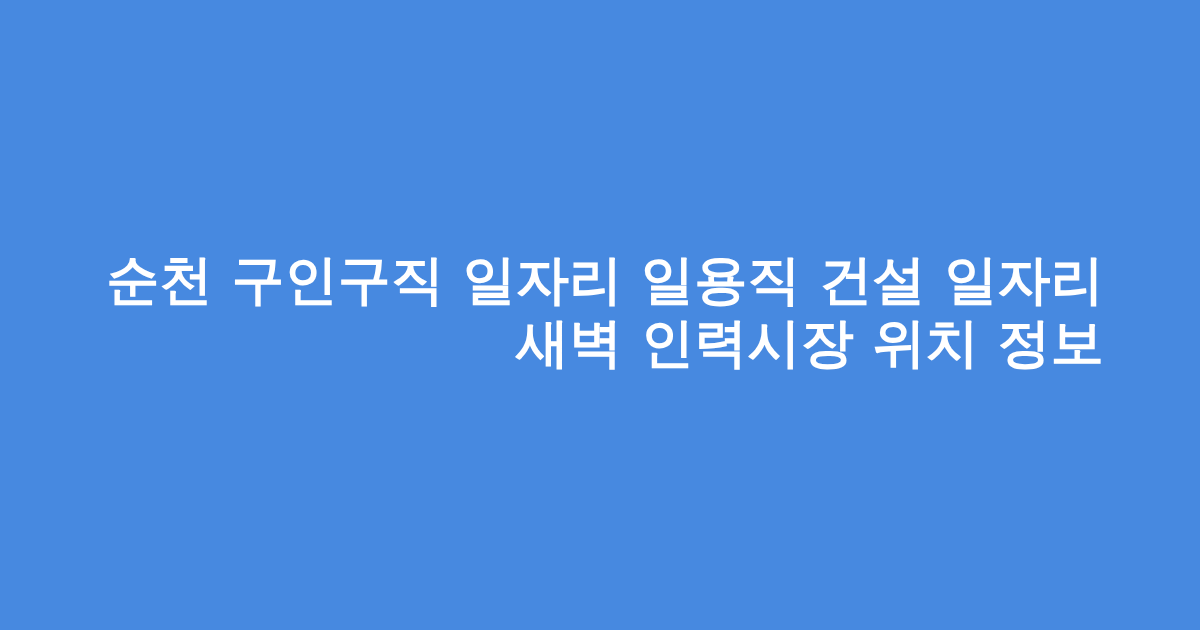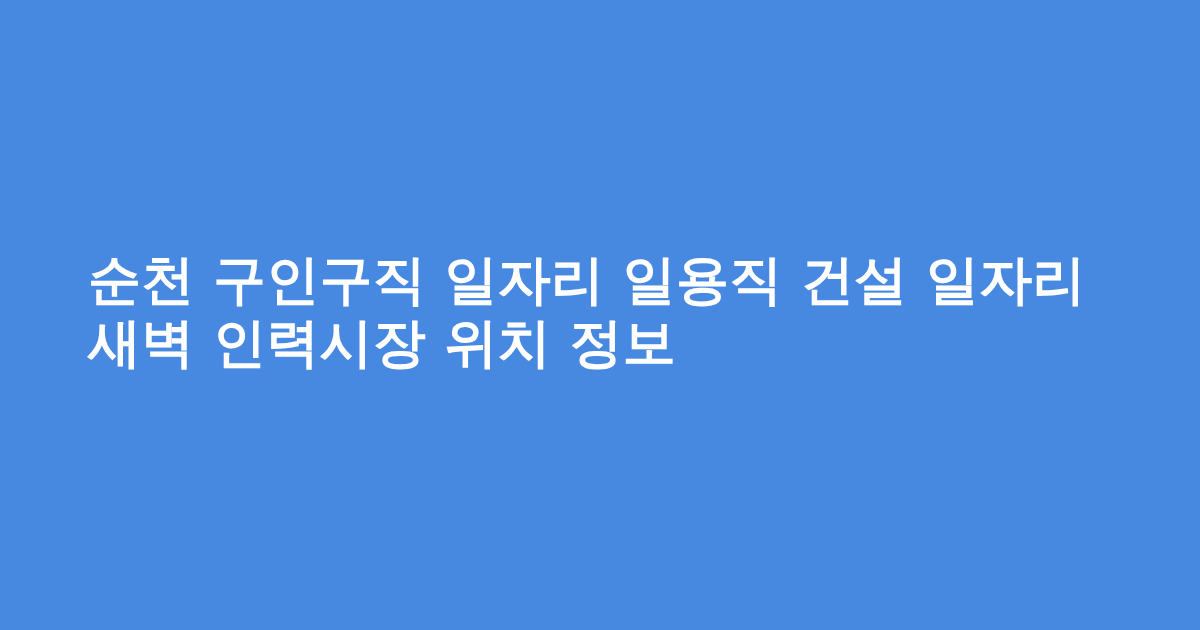--- a/index.html
+++ b/index.html
@@ -29,29 +29,29 @@
   }
 
   
   .headline-block {
     width: 1040px;
     margin-top: -8px;
     text-align: center;
   }
 
   .headline {
-    margin: 8px;
+    margin: 16px;
     padding: 0;
     color: #FFFFFF;
     font-family: "DejaVu Sans", "Liberation Sans", sans-serif;
     font-size: 53px;
     font-weight: 700;
     line-height: 63px;
     letter-spacing: 0.2px;
-    text-align: left;
+    text-align: right;
     word-break: keep-all;
     white-space: normal;
   }
 </style>
 </head>
 <body>
 
 <div class="og-card">
 
   <div class="headline-block">

